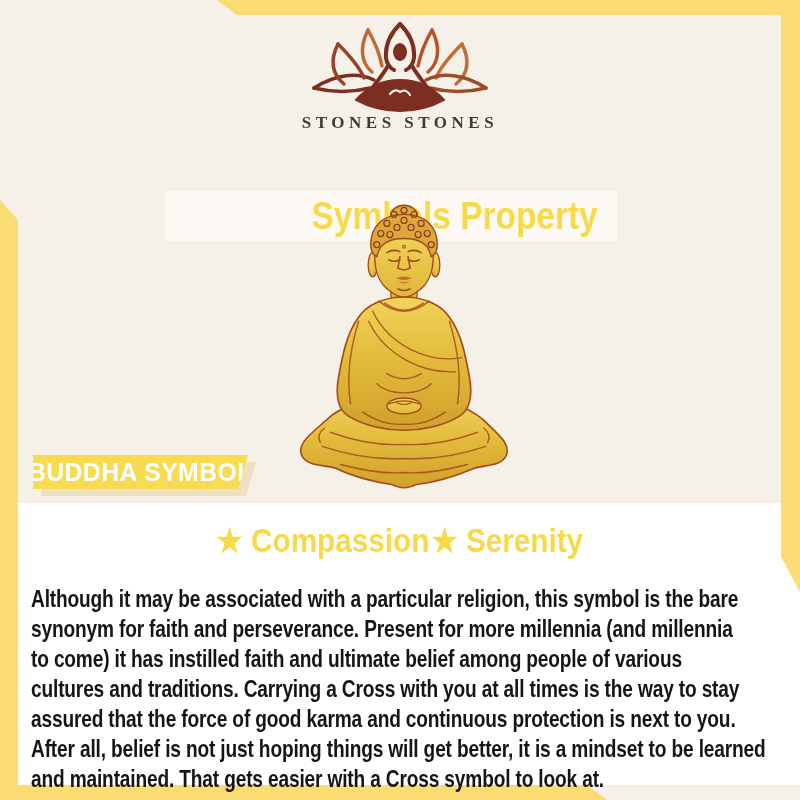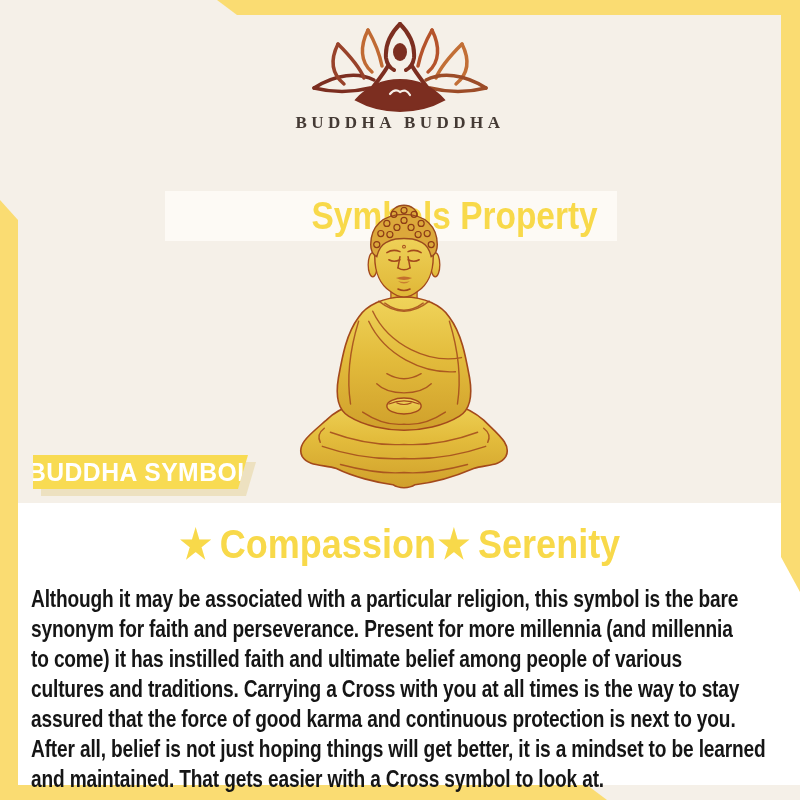--- a/index.html
+++ b/index.html
@@ -39,21 +39,21 @@
   #ribbon-shadow{position:absolute;left:41px;top:462px;width:215px;height:34px;
      background:#EDE1C0;clip-path:polygon(0 0,100% 0,calc(100% - 10px) 100%,0 100%);}
   #ribbon{position:absolute;left:33px;top:455px;width:215px;height:34px;
      background:#F8DB52;clip-path:polygon(0 0,100% 0,calc(100% - 10px) 100%,0 100%);
      display:flex;align-items:center;justify-content:center;}
   #ribbon-label{font-size:26px;font-weight:bold;color:#FFFFFF;
      transform:scaleX(0.95);white-space:nowrap;letter-spacing:0.5px;}
 
   
   #traits{position:absolute;left:0;top:521px;width:800px;text-align:center;
-     font-size:40px;font-weight:bold;color:#F8D94A;white-space:nowrap;}
+     font-size:33px;font-weight:bold;color:#F8D94A;white-space:nowrap;}
   #traits .inner{display:inline-block;transform:scaleX(0.9);}
   #traits .star{margin-right:9px;}
   #traits .trait{margin-right:0;}
 
   
   #article{position:absolute;left:31px;top:556px;width:766px;margin-top:28px;}
   .descline{white-space:nowrap;font-size:24.5px;font-weight:bold;color:#151515;
      line-height:30px;height:30px;transform:scaleX(0.78);transform-origin:0 50%;
      letter-spacing:-0.2px;}
 </style>
@@ -95,21 +95,21 @@
 
       <path d="M 88,44 C 82,54 74,64 66,74" stroke="#7C2E20" stroke-width="4"></path>
       <path d="M 112,44 C 118,54 126,64 134,74" stroke="#7C2E20" stroke-width="4"></path>
     </g>
 
     <ellipse cx="100" cy="30" rx="7" ry="9" fill="#7C2E20"></ellipse>
 
     <path d="M 56,78 C 70,62 86,58 100,58 C 114,58 130,62 144,78 C 128,87 112,89 100,89 C 88,89 72,87 56,78 Z" fill="#7C2E20" stroke="#7C2E20" stroke-width="2"></path>
     <path d="M 90,72 q 5,-6 10,-2 M 100,70 q 6,-4 10,3" stroke="#F5F0E8" stroke-width="2.2" fill="none" stroke-linecap="round"></path>
   </svg>
-  <div id="brand-name">BUDDHA BUDDHA</div>
+  <div id="brand-name">STONES STONES</div>
 
   <div id="title-banner">
     <span id="page-title">Symbols Property</span>
   </div>
 
   <svg id="buddha" viewBox="0 0 230 285">
     <defs>
       <linearGradient id="gold" x1="0" y1="0" x2="0" y2="1">
         <stop offset="0" stop-color="#F0D45A"></stop>
         <stop offset="0.45" stop-color="#E3BC3C"></stop>

